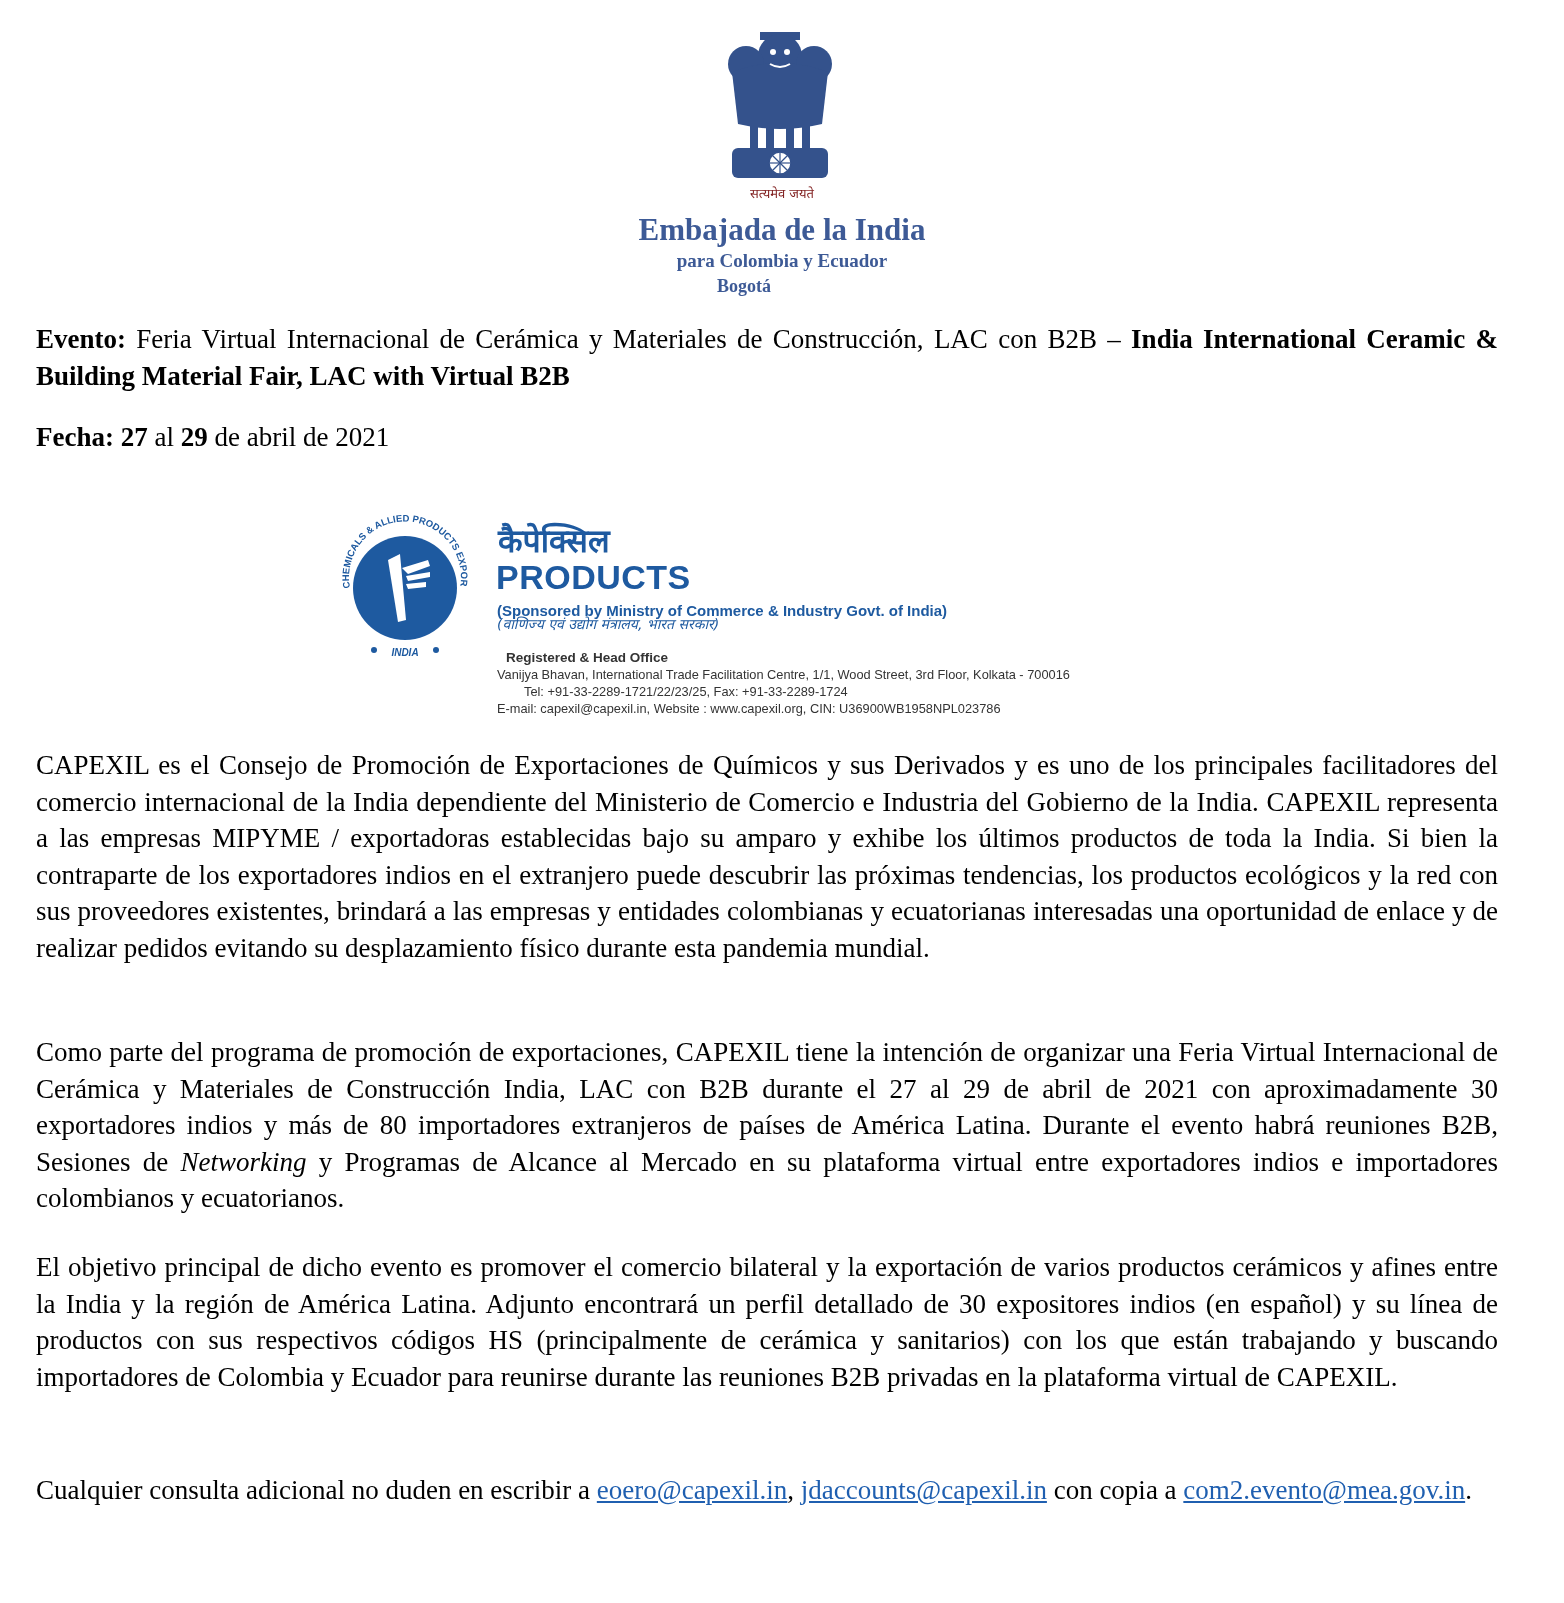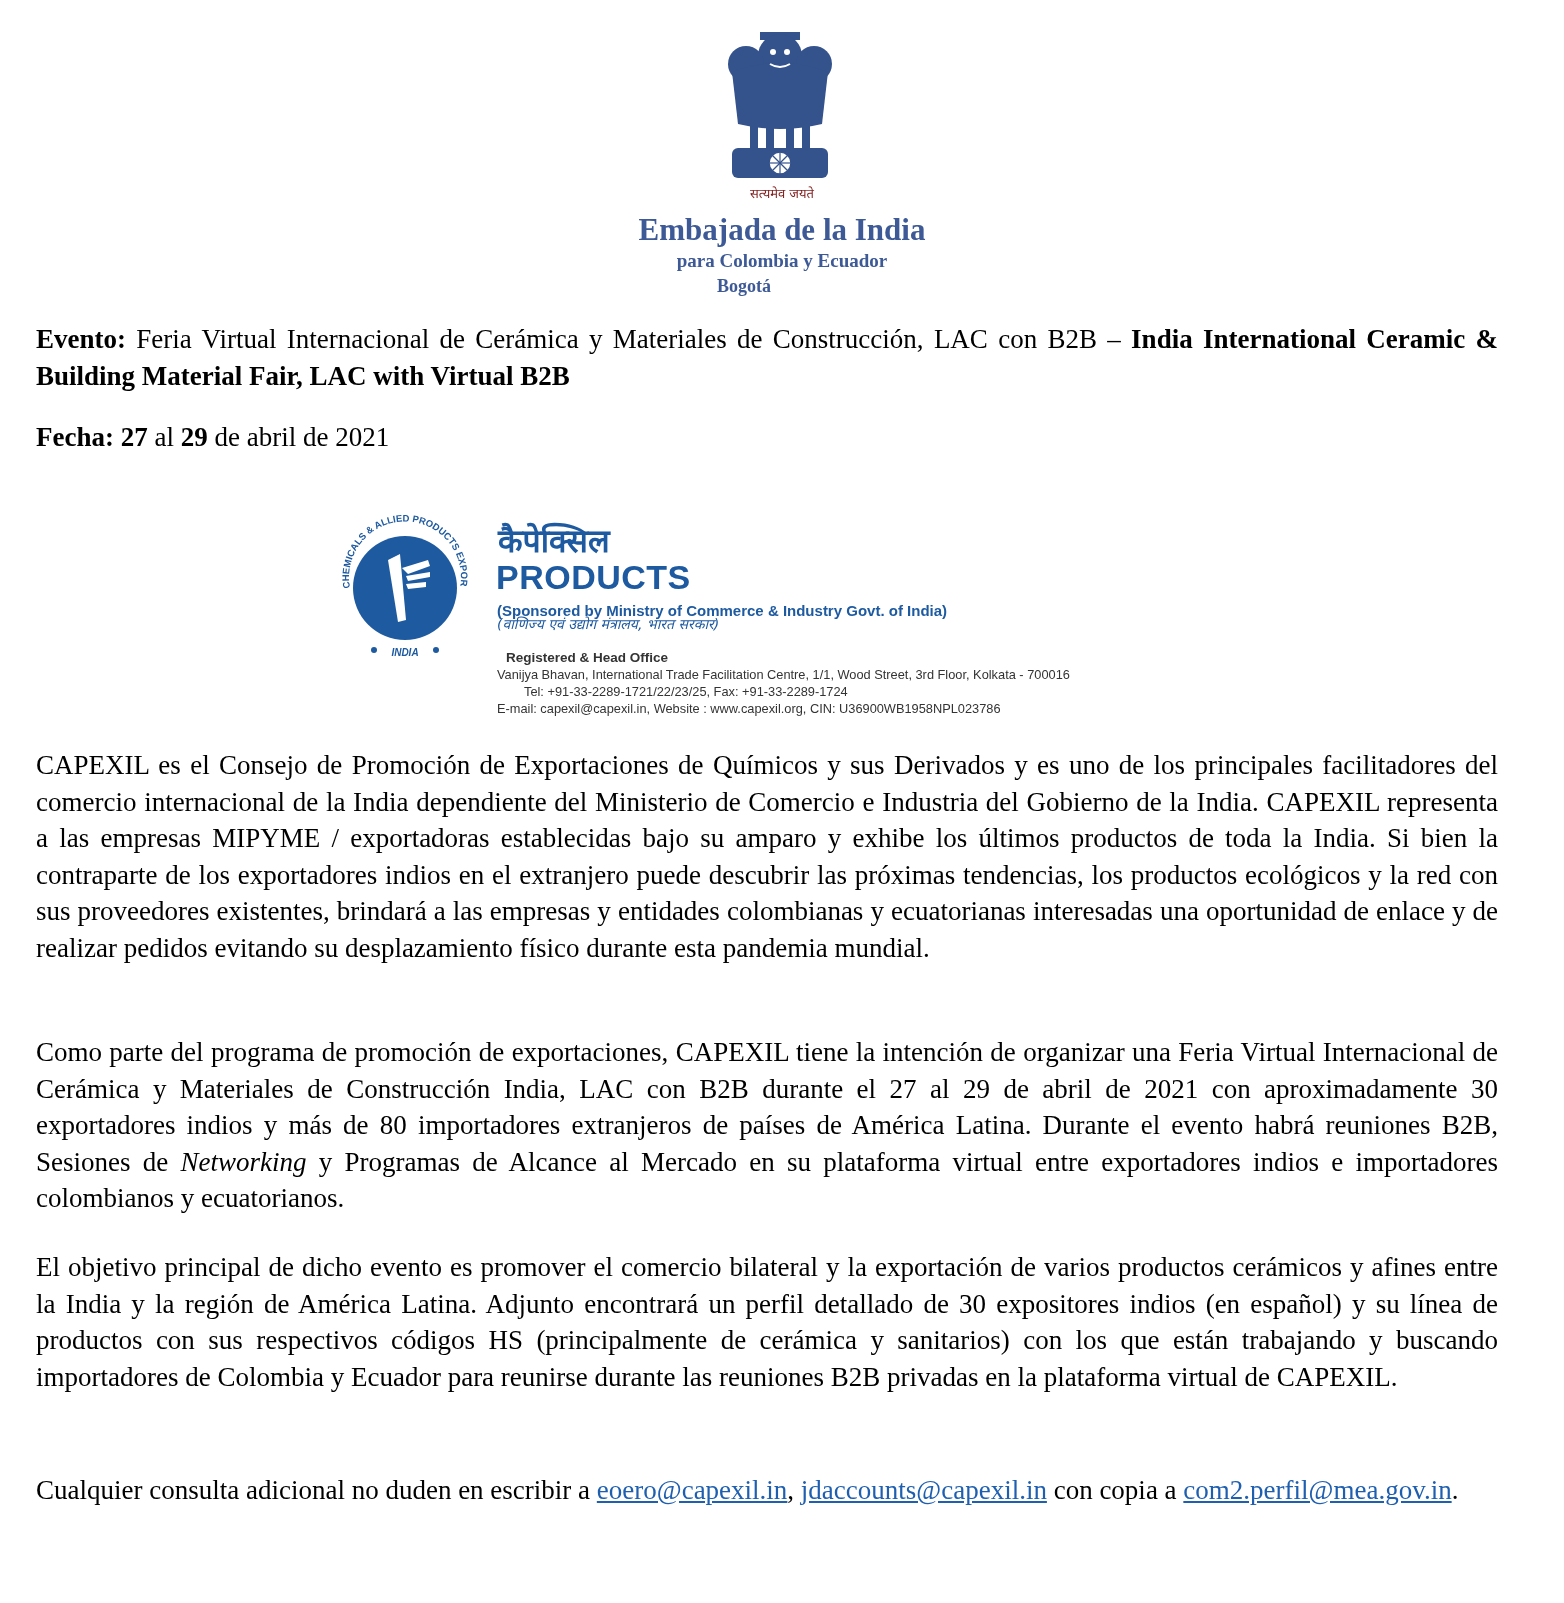--- a/index.html
+++ b/index.html
@@ -116,13 +116,13 @@
   <div class="cx-line cx-tel">Tel: +91-33-2289-1721/22/23/25, Fax: +91-33-2289-1724</div>
   <div class="cx-line cx-email">E-mail: capexil@capexil.in, Website : www.capexil.org, CIN: U36900WB1958NPL023786</div>
 </div>
 
 <p class="text-block justify p1" style="margin:0">CAPEXIL es el Consejo de Promoción de Exportaciones de Químicos y sus Derivados y es uno de los principales facilitadores del comercio internacional de la India dependiente del Ministerio de Comercio e Industria del Gobierno de la India. CAPEXIL representa a las empresas MIPYME / exportadoras establecidas bajo su amparo y exhibe los últimos productos de toda la India. Si bien la contraparte de los exportadores indios en el extranjero puede descubrir las próximas tendencias, los productos ecológicos y la red con sus proveedores existentes, brindará a las empresas y entidades colombianas y ecuatorianas interesadas una oportunidad de enlace y de realizar pedidos evitando su desplazamiento físico durante esta pandemia mundial.</p>
 
 <p class="text-block justify p2" style="margin:0"><span>Como parte del programa de promoción de exportaciones, CAPEXIL tiene la intención de organizar una Feria Virtual Internacional de Cerámica y Materiales de Construcción India, LAC con B2B durante el 27 al 29 de abril de 2021 con aproximadamente 30 exportadores indios y más de 80 importadores extranjeros de países de América Latina. Durante el evento habrá reuniones B2B, Sesiones de </span><i>Networking</i><span> y Programas de Alcance al Mercado en su plataforma virtual entre exportadores indios e importadores colombianos y ecuatorianos.</span></p>
 
 <p class="text-block justify p3" style="margin:0">El objetivo principal de dicho evento es promover el comercio bilateral y la exportación de varios productos cerámicos y afines entre la India y la región de América Latina. Adjunto encontrará un perfil detallado de 30 expositores indios (en español) y su línea de productos con sus respectivos códigos HS (principalmente de cerámica y sanitarios) con los que están trabajando y buscando importadores de Colombia y Ecuador para reunirse durante las reuniones B2B privadas en la plataforma virtual de CAPEXIL.</p>
 
-<p class="text-block justify p4" style="margin:0"><span>Cualquier consulta adicional no duden en escribir a </span><a class="mail" href="mailto:eoero@capexil.in">eoero@capexil.in</a><span>, </span><a class="mail" href="mailto:jdaccounts@capexil.in">jdaccounts@capexil.in</a><span> con copia a </span><a class="mail" href="mailto:com2.bogota@mea.gov.in">com2.perfil@mea.gov.in</a><span>.</span></p>
+<p class="text-block justify p4" style="margin:0"><span>Cualquier consulta adicional no duden en escribir a </span><a class="mail" href="mailto:eoero@capexil.in">eoero@capexil.in</a><span>, </span><a class="mail" href="mailto:jdaccounts@capexil.in">jdaccounts@capexil.in</a><span> con copia a </span><a class="mail" href="mailto:com2.bogota@mea.gov.in">com2.evento@mea.gov.in</a><span>.</span></p>
 
 </body></html>

